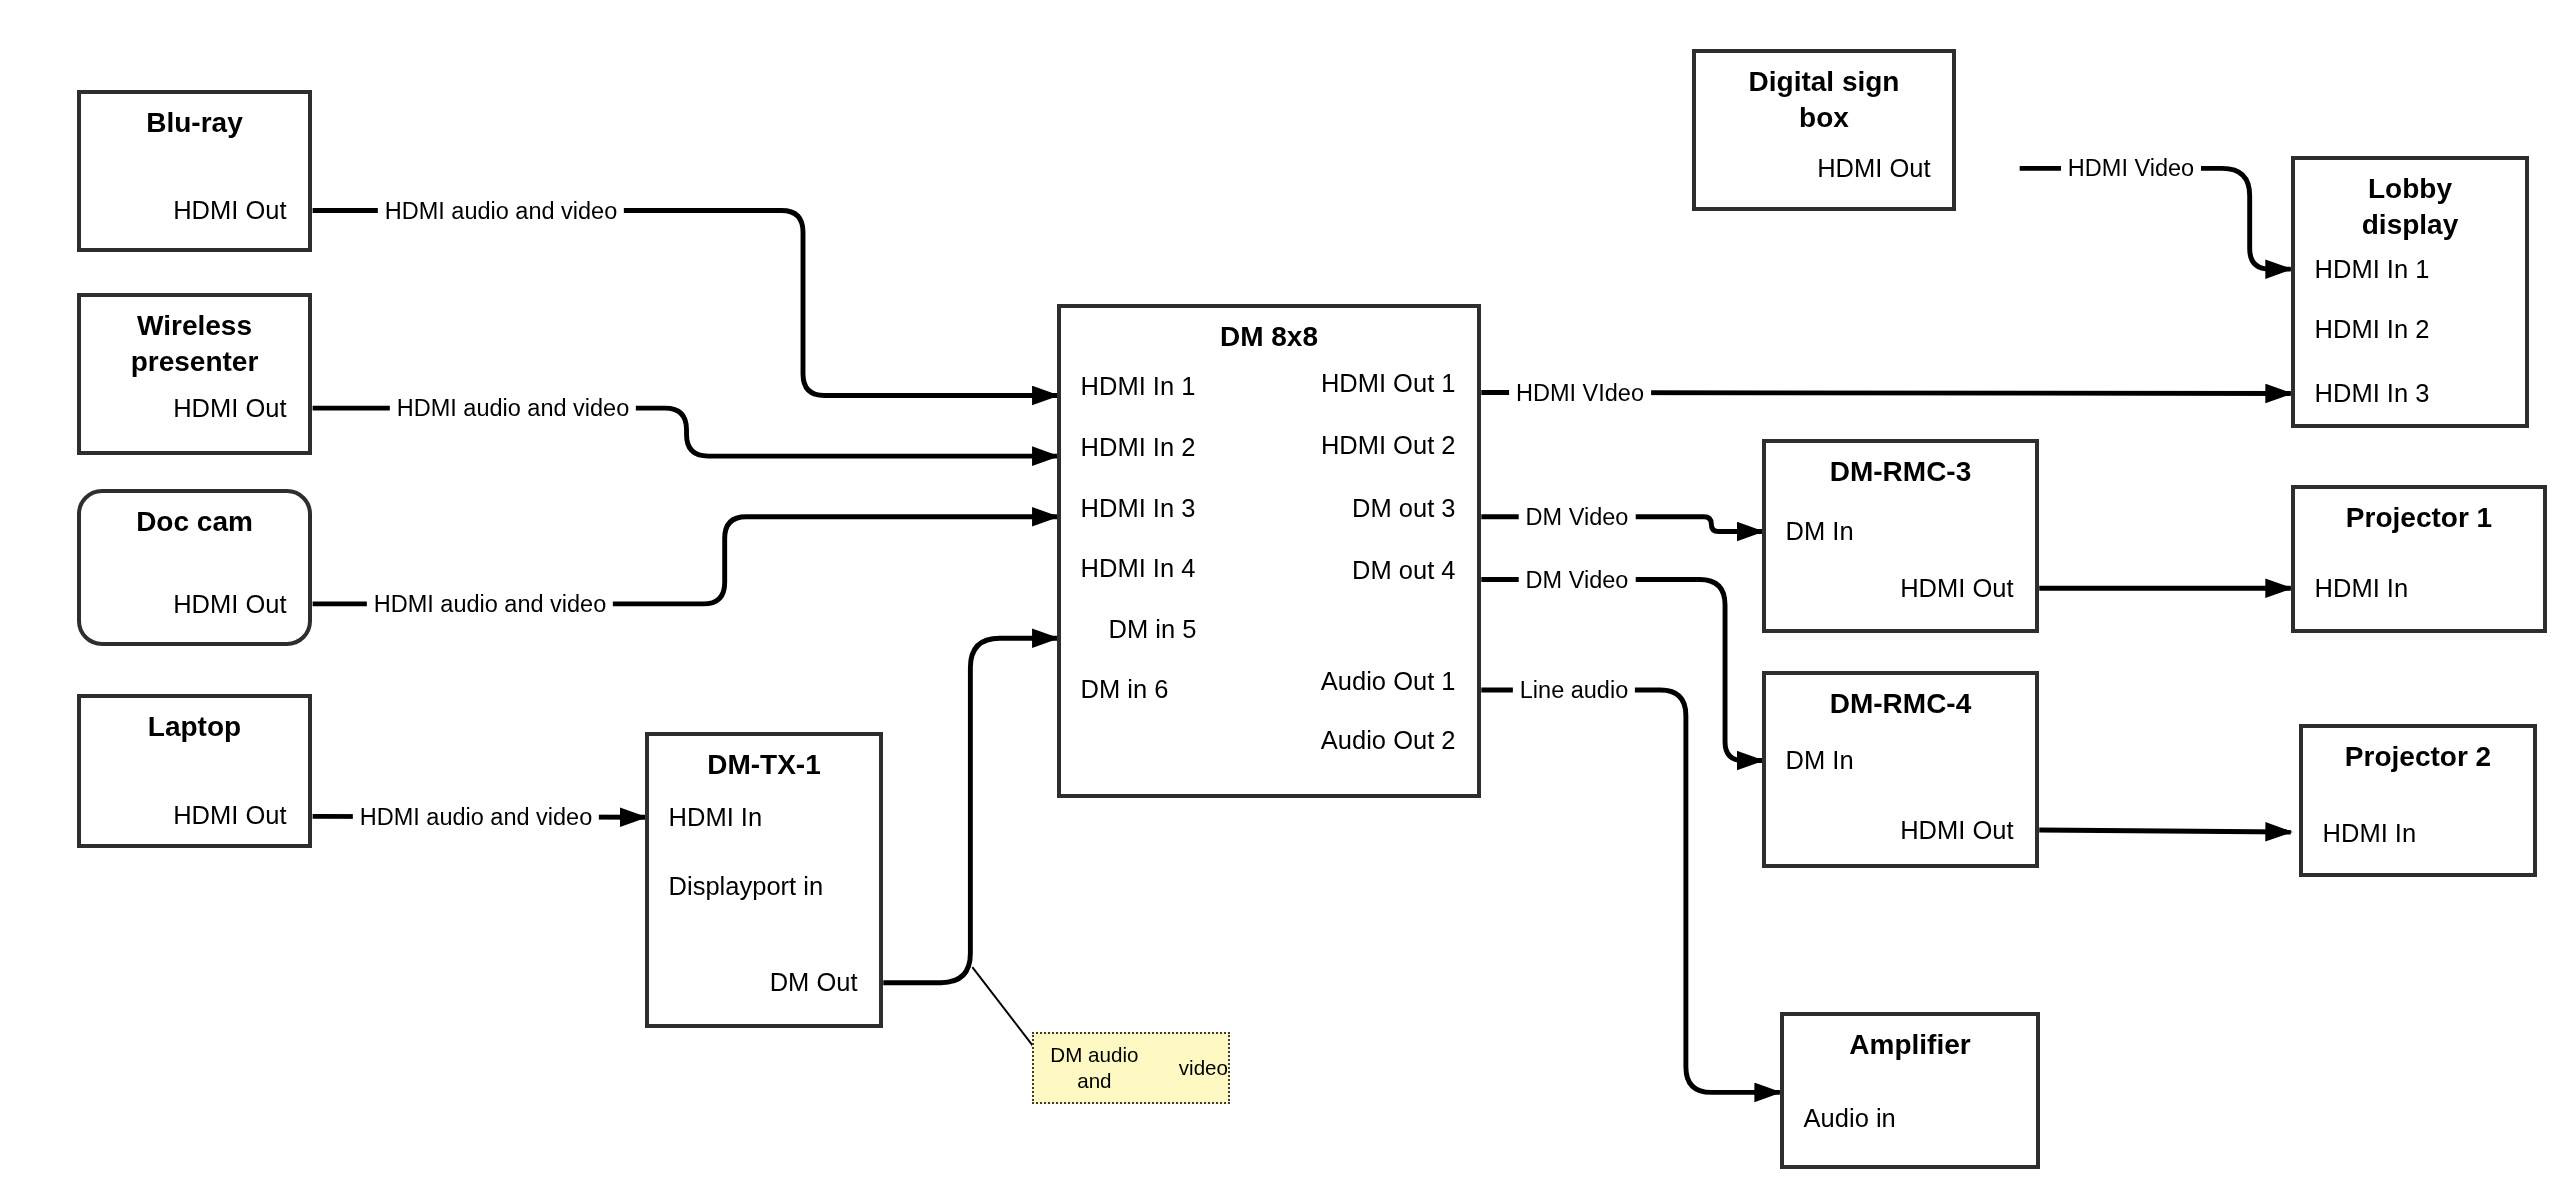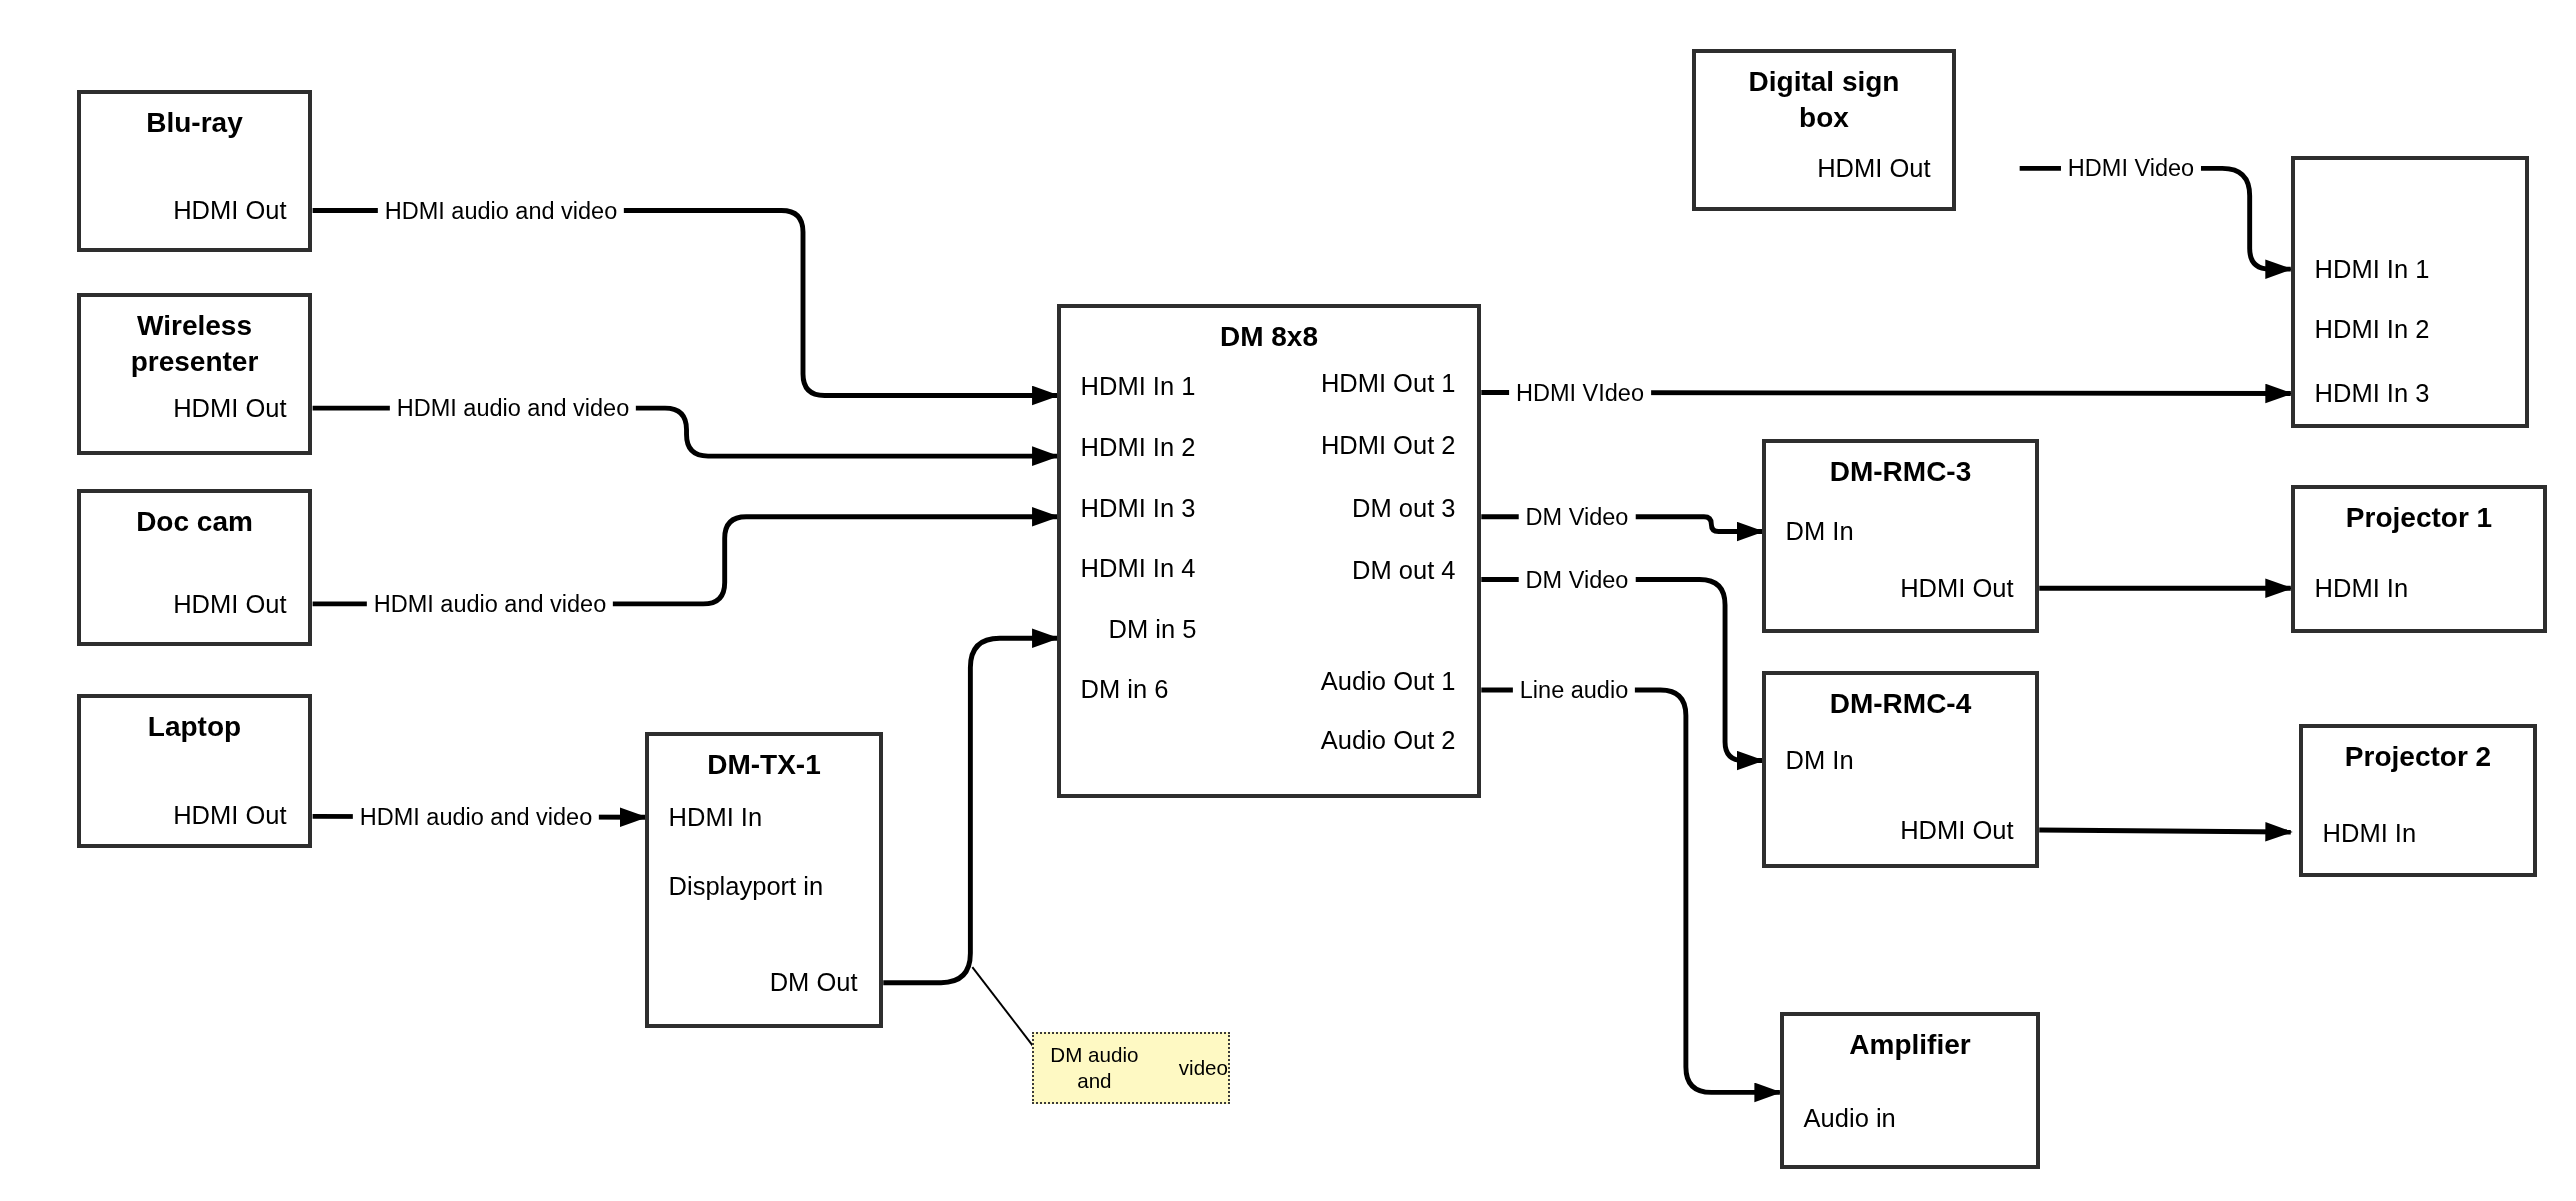--- a/index.html
+++ b/index.html
@@ -101,21 +101,21 @@
       </div>
       <div class="port right" style="top: 116px;">HDMI Out</div>
     </div>
     <div class="node" style="left: 77px; top: 293px; width: 235px; height: 162px; border-color: rgb(46, 46, 46);">
       <div class="node-title">
         <div>Wireless</div>
         <div>presenter</div>
       </div>
       <div class="port right" style="top: 111px;">HDMI Out</div>
     </div>
-    <div class="node" style="left: 77px; top: 489px; width: 235px; height: 157px; border-color: rgb(46, 46, 46);">
+    <div class="node" style="left: 77px; top: 489px; width: 235px; height: 157px; border-color: rgb(46, 46, 46); border-radius: 25px;">
       <div class="node-title">
         <div>Doc cam</div>
       </div>
       <div class="port right" style="top: 111px;">HDMI Out</div>
     </div>
     <div class="node" style="left: 77px; top: 694px; width: 235px; height: 154px; border-color: rgb(46, 46, 46);">
       <div class="node-title">
         <div>Laptop</div>
       </div>
       <div class="port right" style="top: 117px;">HDMI Out</div>
@@ -146,20 +146,24 @@
       <div class="port right" style="top: 432px;">Audio Out 2</div>
     </div>
     <div class="node" style="left: 1692px; top: 49px; width: 264px; height: 162px; border-color: rgb(46, 46, 46);">
       <div class="node-title">
         <div>Digital sign</div>
         <div>box</div>
       </div>
       <div class="port right" style="top: 115px;">HDMI Out</div>
     </div>
     <div class="node" style="left: 2291px; top: 156px; width: 238px; height: 272px; border-color: rgb(46, 46, 46);">
+      <div class="node-title">
+        <div>Lobby</div>
+        <div>display</div>
+      </div>
       <div class="port left" style="top: 109px;">HDMI In 1</div>
       <div class="port left" style="top: 169px;">HDMI In 2</div>
       <div class="port left" style="top: 233px;">HDMI In 3</div>
     </div>
     <div class="node" style="left: 1762px; top: 439px; width: 277px; height: 194px; border-color: rgb(46, 46, 46);">
       <div class="node-title">
         <div>DM-RMC-3</div>
       </div>
       <div class="port left" style="top: 88px;">DM In</div>
       <div class="port right" style="top: 145px;">HDMI Out</div>

